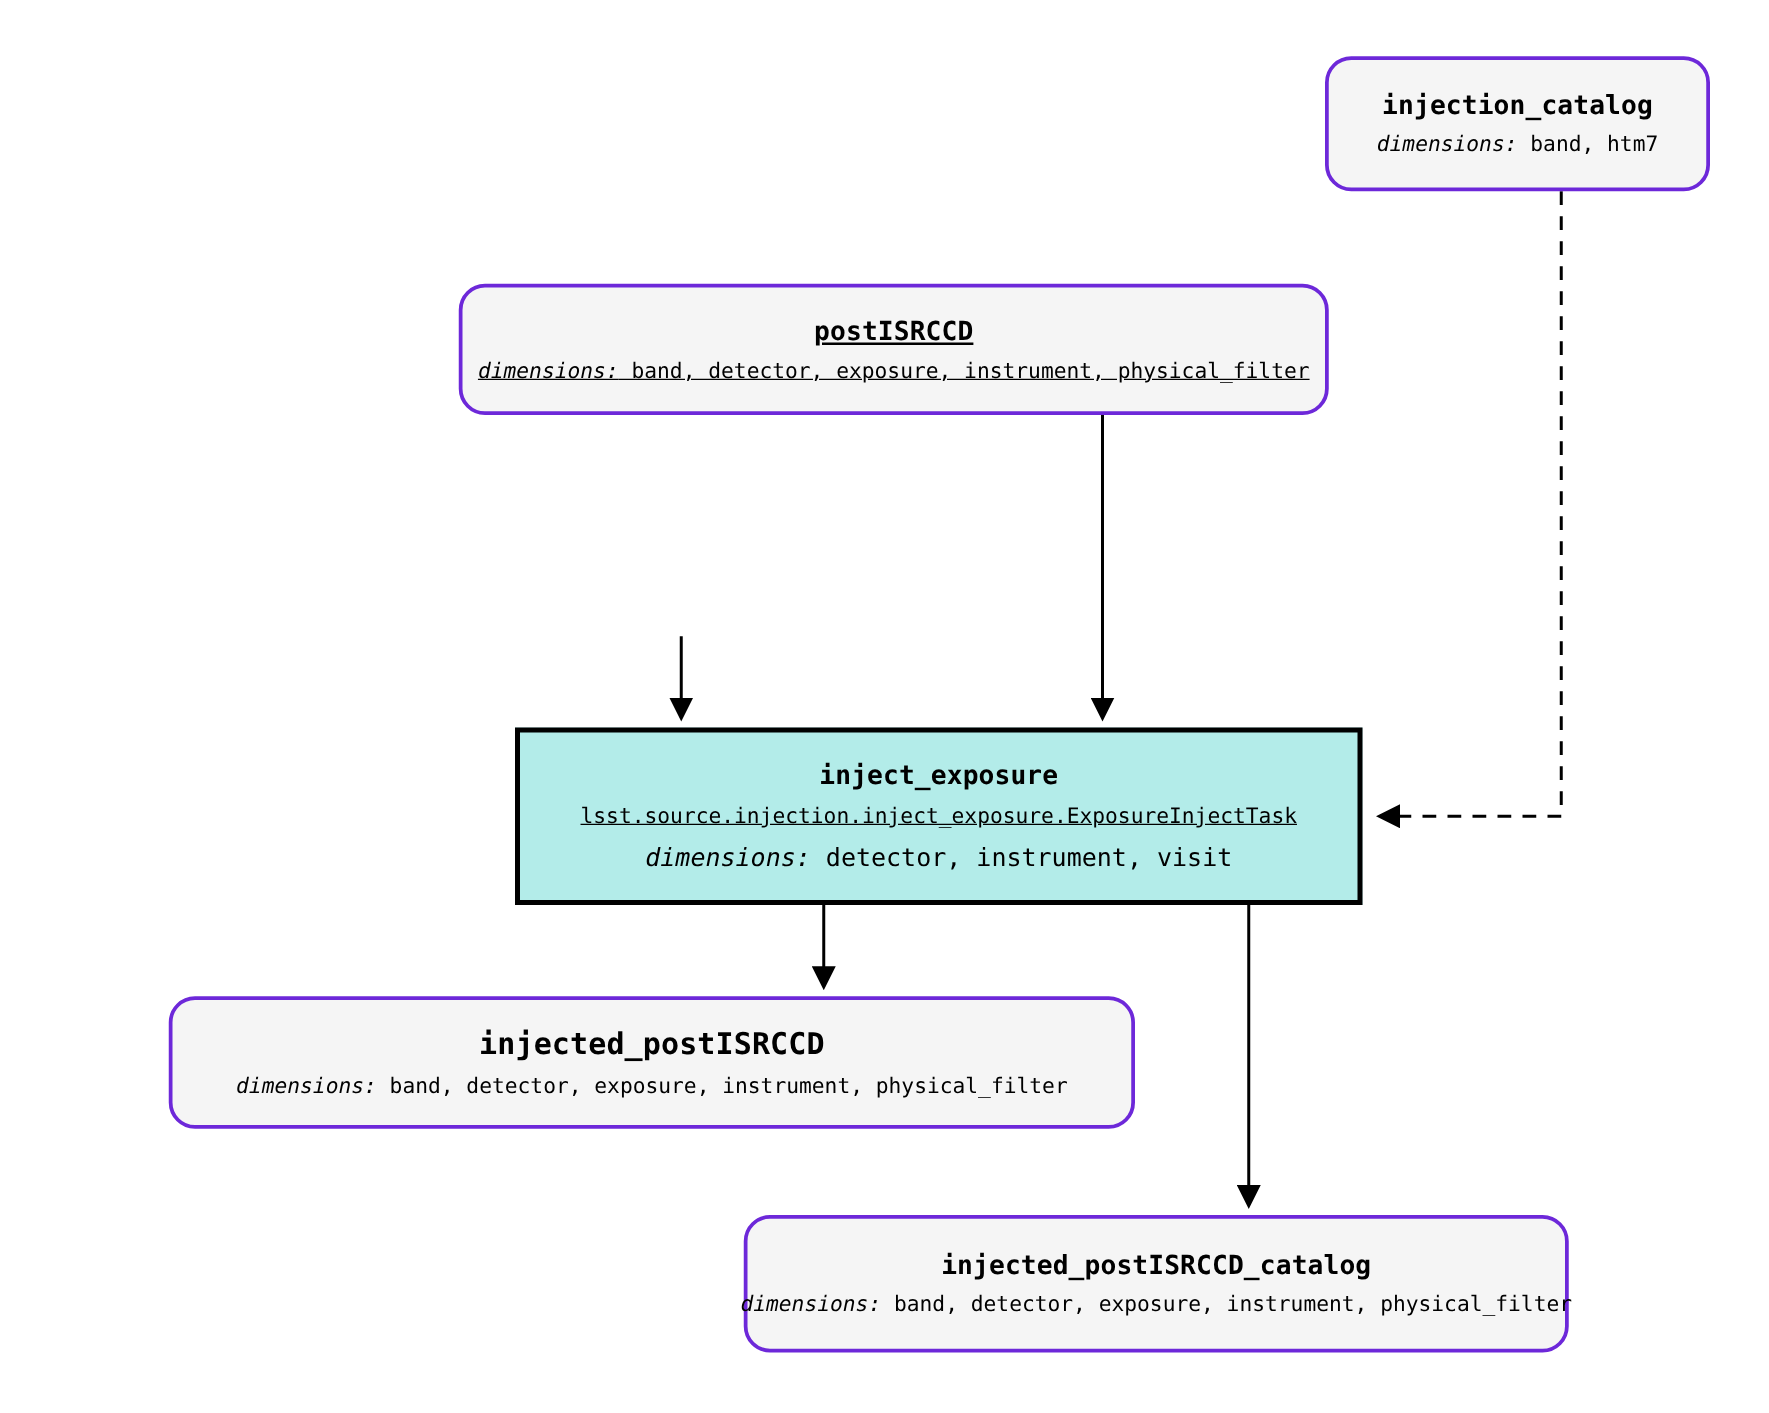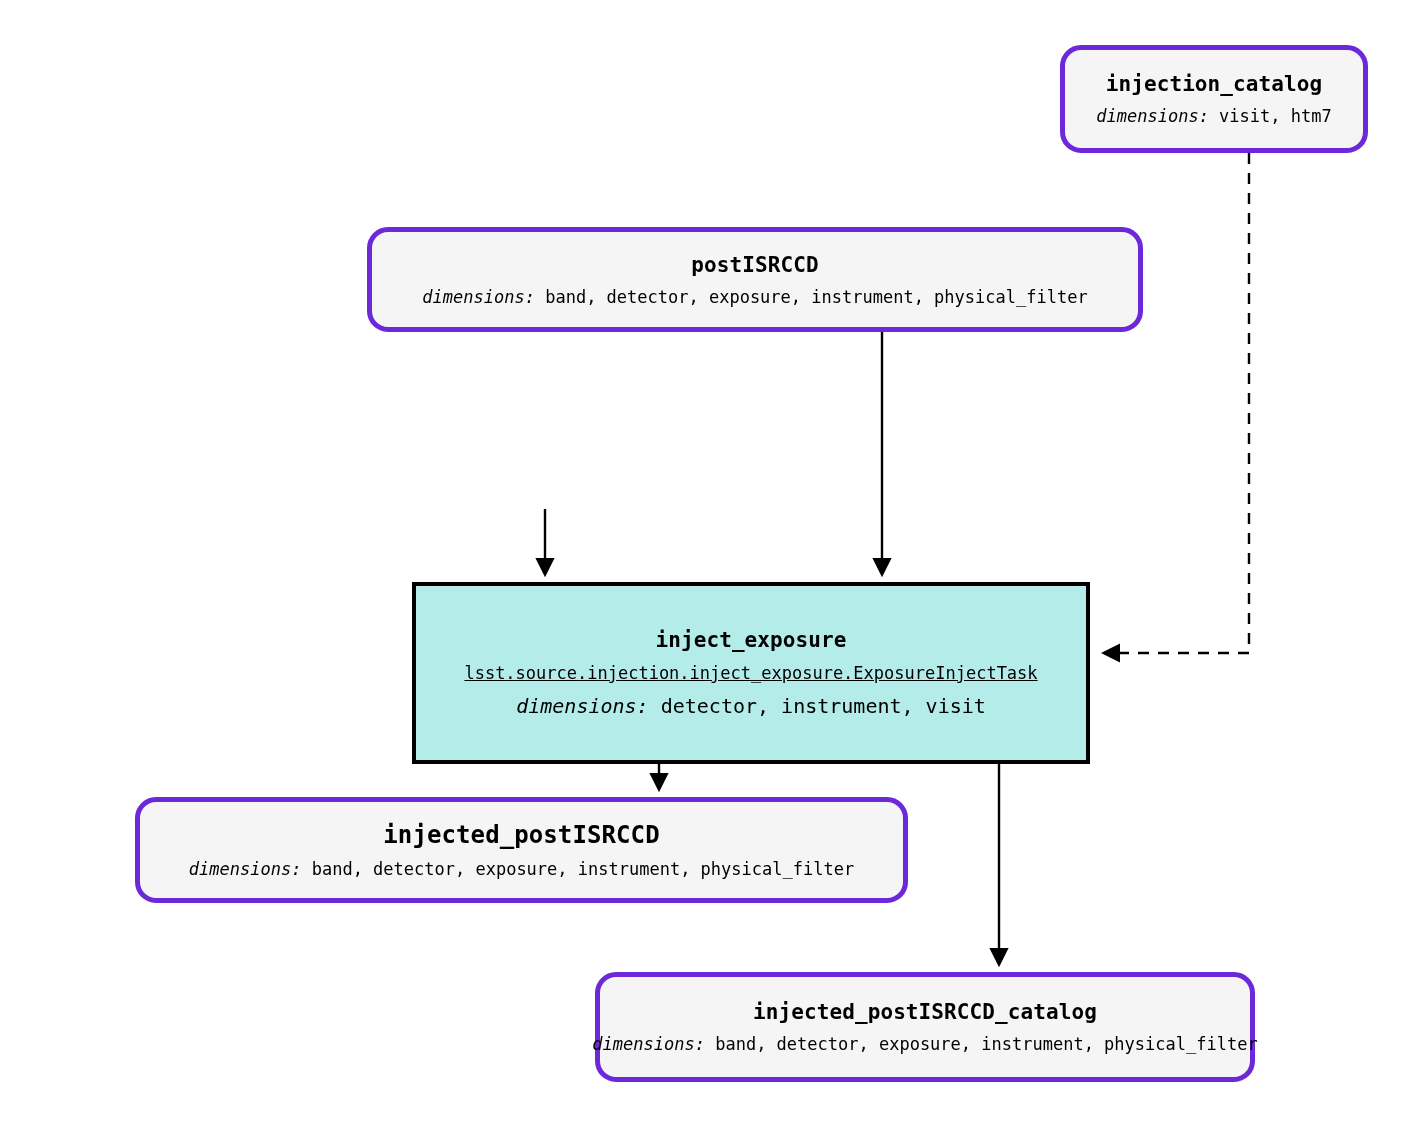--- a/index.html
+++ b/index.html
@@ -30,21 +30,21 @@
   .node {
     position: absolute;
     box-sizing: border-box;
     display: flex;
     flex-direction: column;
     align-items: center;
     justify-content: center;
   }
   .node.dataset {
     background: #f5f5f5;
-    border: 5px solid #6d28d9;
+    border: 3px solid #6d28d9;
     border-radius: 21px;
   }
   .node.task {
     background: #b3ece9;
     border: 4px solid #000000;
     border-radius: 0;
   }
   .node-title {
     font-weight: bold;
     color: #000000;
@@ -61,29 +61,29 @@
   }
   .dims-label {
     font-style: italic;
     text-align: center;
   }
   
   #node-injection_catalog { left: 1060px; top: 45px;  width: 308px; height: 108px; }
   #node-injection_catalog .node-title { font-size: 21px; margin-bottom: 10px; }
   #node-injection_catalog .node-dims  { font-size: 17px; }
 
-  #node-postISRCCD { left: 367px; top: 227px; width: 776px; height: 105px; }
+  #node-postISRCCD { left: 367px; top: 227px; width: 696px; height: 105px; text-decoration: underline; }
   #node-postISRCCD .node-title { font-size: 21px; margin-bottom: 10px; }
   #node-postISRCCD .node-dims  { font-size: 17px; }
 
   #node-finalVisitSummary { left: 48px; top: 402px; width: 634px; height: 107px; }
   #node-finalVisitSummary .node-title { font-size: 21px; margin-bottom: 10px; }
   #node-finalVisitSummary .node-dims  { font-size: 17px; }
 
-  #node-inject_exposure { left: 412px; top: 582px; width: 678px; height: 182px; }
+  #node-inject_exposure { left: 412px; top: 582px; width: 678px; height: 142px; }
   #node-inject_exposure .node-title { font-size: 21px; margin-bottom: 11px; }
   #node-inject_exposure .node-sub   { font-size: 17px; margin-bottom: 11px; text-decoration: underline; }
   #node-inject_exposure .node-dims  { font-size: 20px; }
 
   #node-injected_postISRCCD { left: 135px; top: 797px; width: 773px; height: 106px; }
   #node-injected_postISRCCD .node-title { font-size: 24px; margin-bottom: 10px; }
   #node-injected_postISRCCD .node-dims  { font-size: 17px; }
 
   #node-injected_postISRCCD_catalog { left: 595px; top: 972px; width: 660px; height: 110px; }
   #node-injected_postISRCCD_catalog .node-title { font-size: 21px; margin-bottom: 10px; }
@@ -117,21 +117,21 @@
       <line x1="659" y1="724" x2="659" y2="789" stroke="#000000" stroke-width="2.4" marker-end="url(#arrow)"></line>
     </g>
 
     <g>
       <line x1="999" y1="724" x2="999" y2="964" stroke="#000000" stroke-width="2.4" marker-end="url(#arrow)"></line>
     </g>
   </svg>
 
   <div class="node dataset" id="node-injection_catalog">
     <div class="node-title">injection_catalog</div>
-    <div class="node-dims"><span class="dims-label">dimensions:</span><span> visit, htm7</span></div>
+    <div class="node-dims"><span class="dims-label">dimensions:</span><span> band, htm7</span></div>
   </div>
 
   <div class="node dataset" id="node-postISRCCD">
     <div class="node-title">postISRCCD</div>
     <div class="node-dims"><span class="dims-label">dimensions:</span><span> band, detector, exposure, instrument, physical_filter</span></div>
   </div>
 
 
   <div class="node task" id="node-inject_exposure">
     <div class="node-title">inject_exposure</div>

